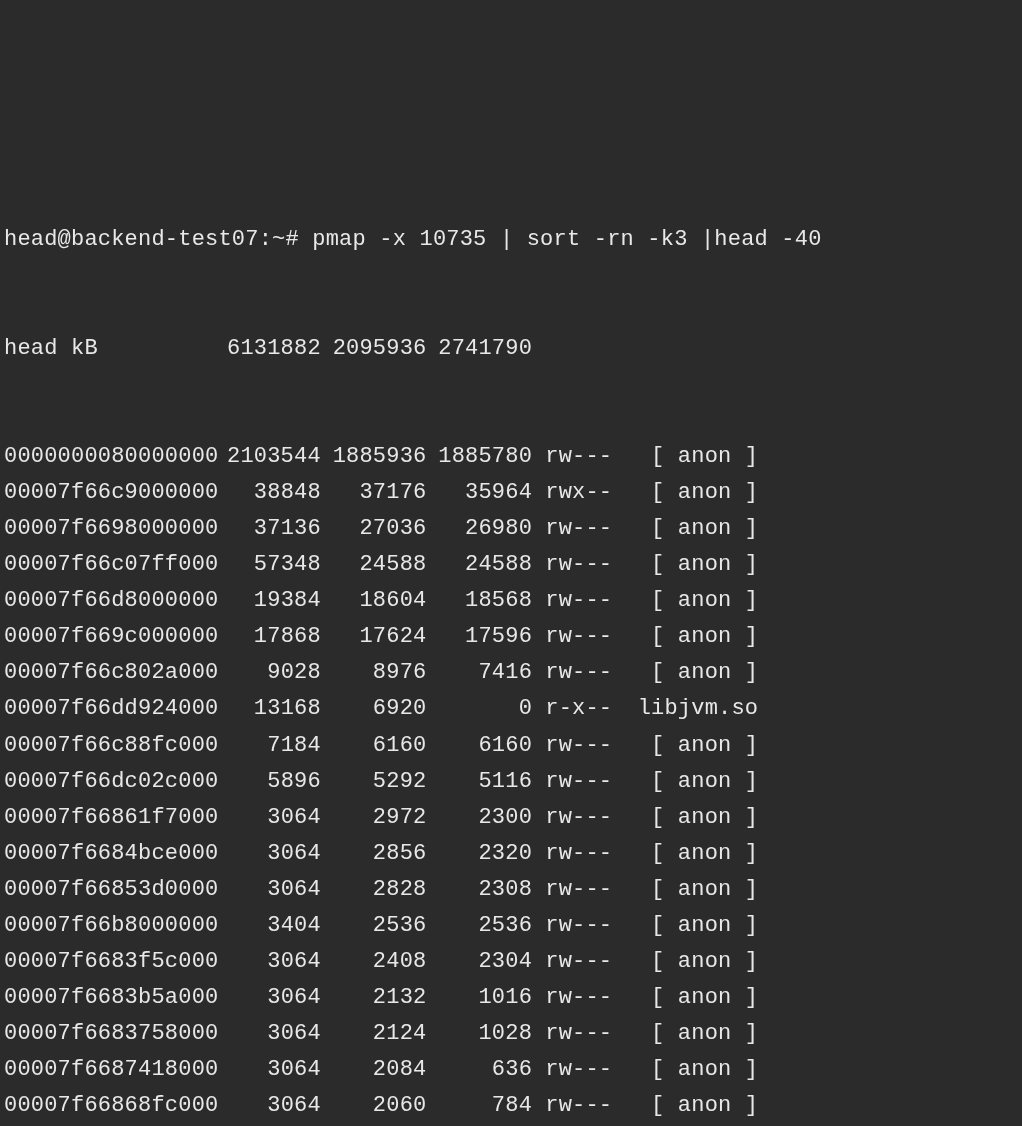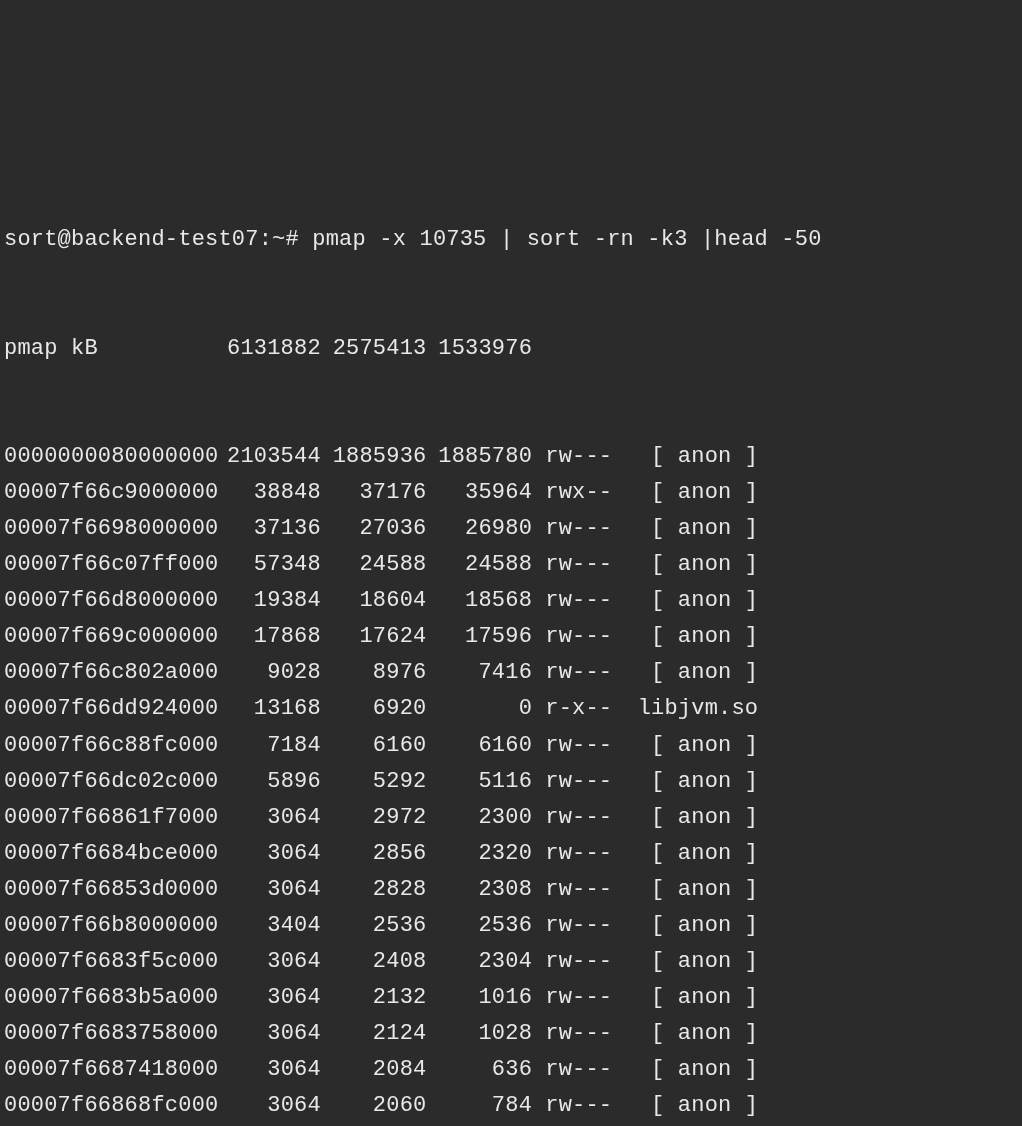--- a/index.html
+++ b/index.html
@@ -33,20 +33,20 @@
     .col-mode { display: inline-block; width: 6ch; padding-left: 1ch; font-family: Liberation Mono, monospace; }
     .col-map  { display: inline-block; padding-left: 2ch; }
     .total-label { display: inline-block; width: 16ch; }
   </style>
 </head>
 <body>
 
 
 
 <div class="terminal">
-  <div class="row prompt-line"><span>sort@backend-test07</span>:<span>~</span><span>#</span> <span>pmap -x 10735 | sort -rn -k3 |head -50</span></div>
-  <div class="row"><span class="total-label">pmap kB</span><span class="col-kb">6131882</span><span class="col-rss">2575413</span><span class="col-dirty">1533976</span></div>
+  <div class="row prompt-line"><span>head@backend-test07</span>:<span>~</span><span>#</span> <span>pmap -x 10735 | sort -rn -k3 |head -40</span></div>
+  <div class="row"><span class="total-label">head kB</span><span class="col-kb">6131882</span><span class="col-rss">2095936</span><span class="col-dirty">2741790</span></div>
   <div id="rows-container"><div class="row"><span class="col-addr">0000000080000000</span><span class="col-kb">2103544</span><span class="col-rss">1885936</span><span class="col-dirty">1885780</span><span class="col-mode">rw---</span><span class="col-map"> [ anon ]</span></div><div class="row"><span class="col-addr">00007f66c9000000</span><span class="col-kb">38848</span><span class="col-rss">37176</span><span class="col-dirty">35964</span><span class="col-mode">rwx--</span><span class="col-map"> [ anon ]</span></div><div class="row"><span class="col-addr">00007f6698000000</span><span class="col-kb">37136</span><span class="col-rss">27036</span><span class="col-dirty">26980</span><span class="col-mode">rw---</span><span class="col-map"> [ anon ]</span></div><div class="row"><span class="col-addr">00007f66c07ff000</span><span class="col-kb">57348</span><span class="col-rss">24588</span><span class="col-dirty">24588</span><span class="col-mode">rw---</span><span class="col-map"> [ anon ]</span></div><div class="row"><span class="col-addr">00007f66d8000000</span><span class="col-kb">19384</span><span class="col-rss">18604</span><span class="col-dirty">18568</span><span class="col-mode">rw---</span><span class="col-map"> [ anon ]</span></div><div class="row"><span class="col-addr">00007f669c000000</span><span class="col-kb">17868</span><span class="col-rss">17624</span><span class="col-dirty">17596</span><span class="col-mode">rw---</span><span class="col-map"> [ anon ]</span></div><div class="row"><span class="col-addr">00007f66c802a000</span><span class="col-kb">9028</span><span class="col-rss">8976</span><span class="col-dirty">7416</span><span class="col-mode">rw---</span><span class="col-map"> [ anon ]</span></div><div class="row"><span class="col-addr">00007f66dd924000</span><span class="col-kb">13168</span><span class="col-rss">6920</span><span class="col-dirty">0</span><span class="col-mode">r-x--</span><span class="col-map">libjvm.so</span></div><div class="row"><span class="col-addr">00007f66c88fc000</span><span class="col-kb">7184</span><span class="col-rss">6160</span><span class="col-dirty">6160</span><span class="col-mode">rw---</span><span class="col-map"> [ anon ]</span></div><div class="row"><span class="col-addr">00007f66dc02c000</span><span class="col-kb">5896</span><span class="col-rss">5292</span><span class="col-dirty">5116</span><span class="col-mode">rw---</span><span class="col-map"> [ anon ]</span></div><div class="row"><span class="col-addr">00007f66861f7000</span><span class="col-kb">3064</span><span class="col-rss">2972</span><span class="col-dirty">2300</span><span class="col-mode">rw---</span><span class="col-map"> [ anon ]</span></div><div class="row"><span class="col-addr">00007f6684bce000</span><span class="col-kb">3064</span><span class="col-rss">2856</span><span class="col-dirty">2320</span><span class="col-mode">rw---</span><span class="col-map"> [ anon ]</span></div><div class="row"><span class="col-addr">00007f66853d0000</span><span class="col-kb">3064</span><span class="col-rss">2828</span><span class="col-dirty">2308</span><span class="col-mode">rw---</span><span class="col-map"> [ anon ]</span></div><div class="row"><span class="col-addr">00007f66b8000000</span><span class="col-kb">3404</span><span class="col-rss">2536</span><span class="col-dirty">2536</span><span class="col-mode">rw---</span><span class="col-map"> [ anon ]</span></div><div class="row"><span class="col-addr">00007f6683f5c000</span><span class="col-kb">3064</span><span class="col-rss">2408</span><span class="col-dirty">2304</span><span class="col-mode">rw---</span><span class="col-map"> [ anon ]</span></div><div class="row"><span class="col-addr">00007f6683b5a000</span><span class="col-kb">3064</span><span class="col-rss">2132</span><span class="col-dirty">1016</span><span class="col-mode">rw---</span><span class="col-map"> [ anon ]</span></div><div class="row"><span class="col-addr">00007f6683758000</span><span class="col-kb">3064</span><span class="col-rss">2124</span><span class="col-dirty">1028</span><span class="col-mode">rw---</span><span class="col-map"> [ anon ]</span></div><div class="row"><span class="col-addr">00007f6687418000</span><span class="col-kb">3064</span><span class="col-rss">2084</span><span class="col-dirty">636</span><span class="col-mode">rw---</span><span class="col-map"> [ anon ]</span></div><div class="row"><span class="col-addr">00007f66868fc000</span><span class="col-kb">3064</span><span class="col-rss">2060</span><span class="col-dirty">784</span><span class="col-mode">rw---</span><span class="col-map"> [ anon ]</span></div><div class="row"><span class="col-addr">00007f6685ef6000</span><span class="col-kb">3064</span><span class="col-rss">2024</span><span class="col-dirty">372</span><span class="col-mode">rw---</span><span class="col-map"> [ anon ]</span></div></div>
   
 </div>
 
 
 
 
 </body></html>

